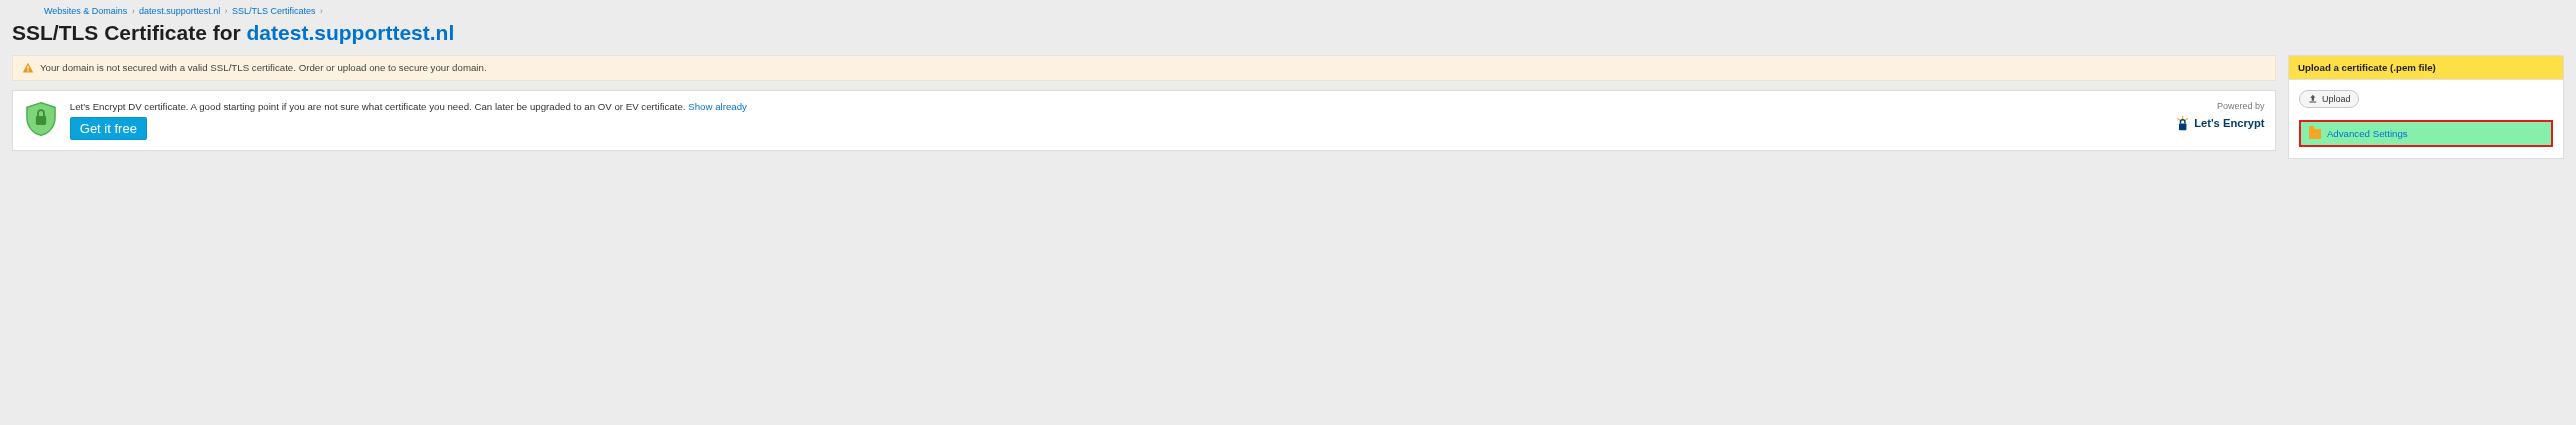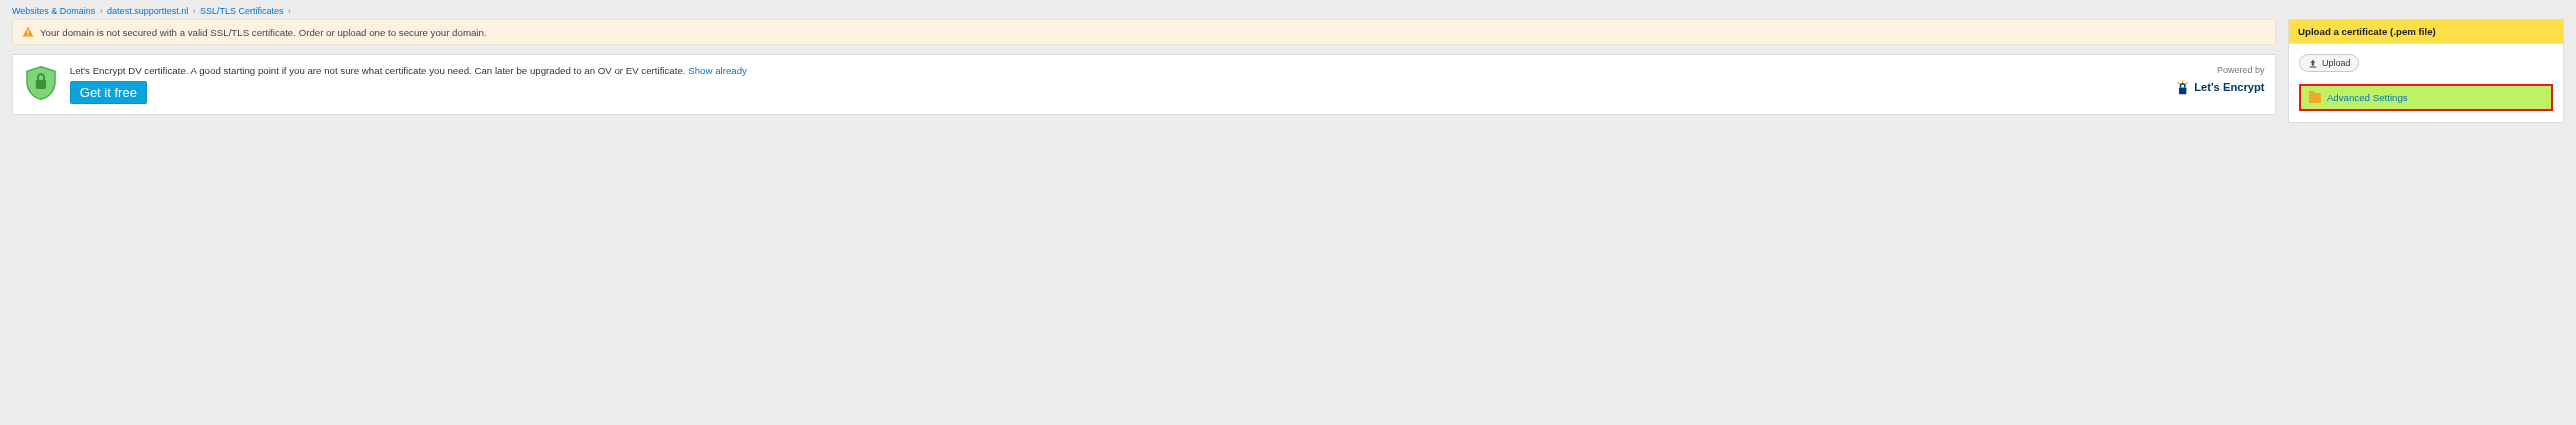--- a/index.html
+++ b/index.html
@@ -7,20 +7,21 @@
     font-family: -apple-system, BlinkMacSystemFont, "Segoe UI", Helvetica, Arial, sans-serif;
     background: #ececec;
     font-size: 9.7px;
     color: #222;
   }
   .page { padding: 0 12px 12px 12px; }
   .breadcrumb {
     display: flex; align-items: flex-end; gap: 4.5px;
     padding: 6px 0 3px 0;
     font-size: 9px;
+    margin-left: 32px;
   }
   .breadcrumb a { color: #0073d0; text-decoration: none; cursor: pointer; }
   .breadcrumb .sep { color: #888; font-size: 8.2px; }
   h1.title {
     font-size: 21px; font-weight: 600; color: #1e1e1e;
     padding: 1.5px 0 10.4px 0;
   }
   h1.title .domain { color: #0073d0; }
   .cols { display: flex; gap: 12px; align-items: flex-start; }
   .main { flex: 1 1 auto; min-width: 0; border-radius: 22px; }
@@ -92,40 +93,43 @@
     padding: 3px 7.5px;
     font-size: 9px;
     cursor: pointer;
     border-radius: 9px;
   }
   .adv-box {
     border: 2.2px solid #e21b1b;
     padding: 6px 7.5px;
     margin-top: 12px;
     display: flex; align-items: center; gap: 6px;
-    background: #bef264;
+    background: #86efac;
   }
   .adv-box a { color: #0073d0; text-decoration: none; font-size: 9.7px; cursor: pointer; }
   .folder-ico { width: 12px; height: 10.4px; background: #f5a623; border-radius: 0.7px; position: relative; }
   .folder-ico::before { content: ""; position: absolute; top: -2.2px; left: 0; width: 5.2px; height: 2.2px; background: #f5a623; border-radius: 0.7px 0.7px 0 0; }
 </style>
 </head>
 <body>
 
 <div class="page">
 
   <nav class="breadcrumb">
     <a>Websites &amp; Domains</a>
     <span class="sep">›</span>
     <a>datest.supporttest.nl</a>
     <span class="sep">›</span>
     <a>SSL/TLS Certificates</a>
     <span class="sep">›</span>
   </nav>
 
+  <h1 class="title">
+    <span>SSL/TLS Certificate for </span><span class="domain">datest.supporttest.nl</span>
+  </h1>
 
   <div class="cols">
     <div class="main">
 
       <div class="alert">
         <svg width="12" height="12" viewBox="0 0 16 16">
           <path d="M8 1 L15 14 H1 Z" fill="#e59b1a"></path>
           <rect x="7.2" y="5" width="1.6" height="5" fill="#fff"></rect>
           <rect x="7.2" y="11" width="1.6" height="1.6" fill="#fff"></rect>
         </svg>

